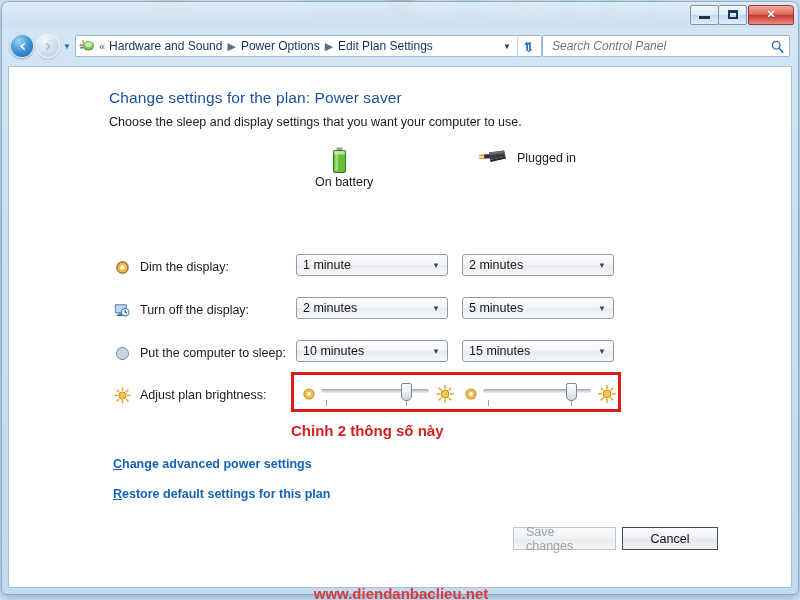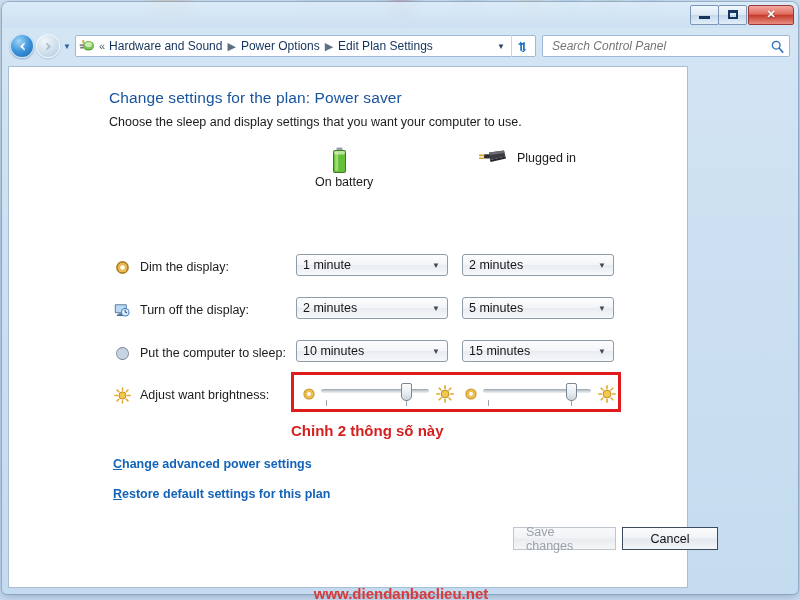--- a/index.html
+++ b/index.html
@@ -117,40 +117,40 @@
   }
   .crumb-dbl { color:#4c5b6b; font-size:11px; margin: 0 2px 0 1px; flex:0 0 auto;}
   #addr-drop { margin-left:auto; font-size:8px; color:#27435f; padding:0 6px; flex:0 0 auto;}
   #refresh-btn {
     width: 22px; height: 22px; flex: 0 0 auto;
     display: flex; align-items: center; justify-content: center;
     border-left: 1px solid #c3d5e6;
   }
   #searchbox {
     flex: 0 0 248px;
-    height: 22px; margin-left: 6px;
+    height: 22px; 
     display: flex; align-items: center;
     background: #ffffff;
     border: 1px solid #9fb9d4;
     border-radius: 2px;
     padding: 0 4px 0 7px;
     gap: 16px;
   }
   #searchbox input {
     border: 0; outline: 0; flex: 1 1 auto; min-width: 0;
     font-family: "Liberation Sans", sans-serif;
     font-size: 12px; font-style: italic; color: #7d8a97;
     background: transparent;
   }
 
   
   #content {
     position: absolute;
     left: 6px; top: 64px;
-    width: 680px; height: 522px;
+    width: 784px; height: 522px;
     background: #ffffff;
     border: 1px solid #a9bed2;
   }
 
   #page-title {
     position: absolute; left: 100px; top: 22px;
     font-size: 15.5px; color: #17539e;
     letter-spacing: .1px;
   }
   #page-subtitle {
@@ -444,21 +444,21 @@
               <line x1="0.9" y1="8.5" x2="3.3" y2="8.5"></line>
               <line x1="13.7" y1="8.5" x2="16.1" y2="8.5"></line>
               <line x1="3.1" y1="3.1" x2="4.8" y2="4.8"></line>
               <line x1="12.2" y1="12.2" x2="13.9" y2="13.9"></line>
               <line x1="13.9" y1="3.1" x2="12.2" y2="4.8"></line>
               <line x1="4.8" y1="12.2" x2="3.1" y2="13.9"></line>
             </g>
             <circle cx="8.5" cy="8.5" r="3.6" fill="#f2c64a" stroke="#c08f20" stroke-width="1"></circle>
           </svg>
         </span>
-        <span class="row-label">Adjust want brightness:</span>
+        <span class="row-label">Adjust plan brightness:</span>
       </div>
 
       <div id="brightness-box">
 
         <div class="slider-group sg1">
           <svg class="sun-small" viewBox="0 0 14 14">
             <circle cx="7" cy="7" r="5.6" fill="#c9971f"></circle>
             <circle cx="7" cy="7" r="4.6" fill="#e9bf55"></circle>
             <circle cx="7" cy="7" r="1.9" fill="#ffffff"></circle>
           </svg>

